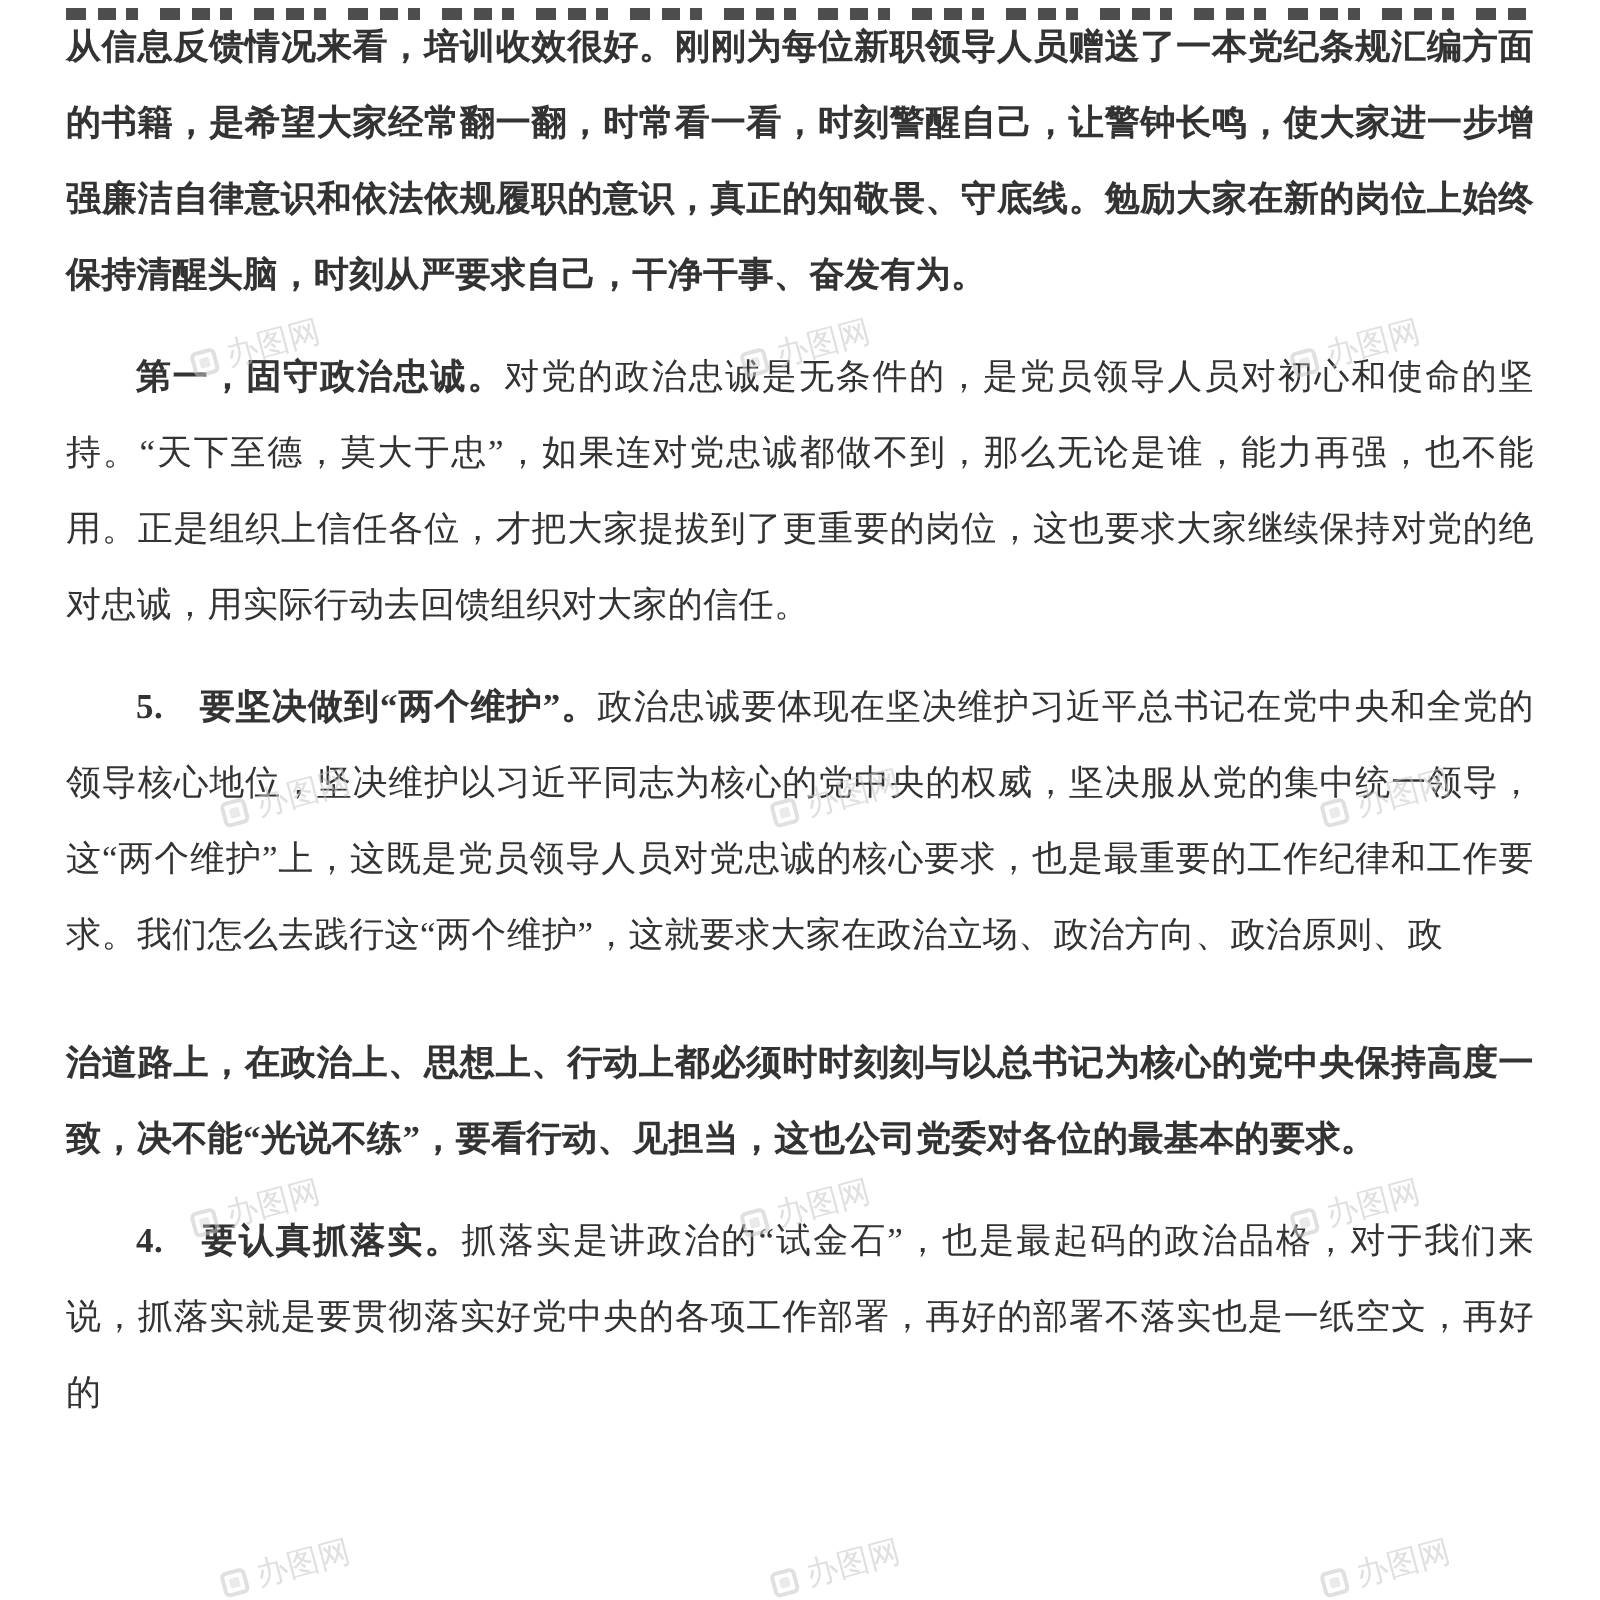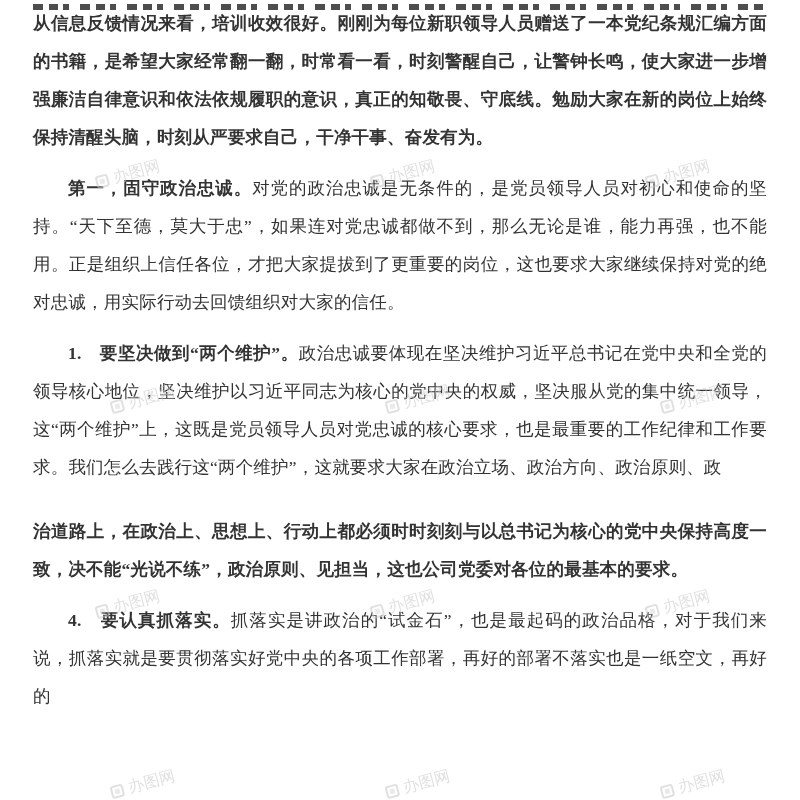--- a/index.html
+++ b/index.html
@@ -70,22 +70,22 @@
   }
 </style>
 </head>
 <body>
 
 <div class="page">
   <div class="clipped-line"></div>
   <div class="doc-body" style="color: rgb(51, 51, 51);">
       <p class="para continued"><span>从信息反馈情况来看，培训收效很好。刚刚为每位新职领导人员赠送了一本党纪条规汇编方面的书籍，是希望大家经常翻一翻，时常看一看，时刻警醒自己，让警钟长鸣，使大家进一步增强廉洁自律意识和依法依规履职的意识，真正的知敬畏、守底线。勉励大家在新的岗位上始终保持清醒头脑，时刻从严要求自己，干净干事、奋发有为。</span></p>
       <p class="para"><strong>第一，固守政治忠诚。</strong><span>对党的政治忠诚是无条件的，是党员领导人员对初心和使命的坚持。“天下至德，莫大于忠”，如果连对党忠诚都做不到，那么无论是谁，能力再强，也不能用。正是组织上信任各位，才把大家提拔到了更重要的岗位，这也要求大家继续保持对党的绝对忠诚，用实际行动去回馈组织对大家的信任。</span></p>
-      <p class="para"><strong>1.　要坚决做到“两个维护”。</strong><span>政治忠诚要体现在坚决维护习近平总书记在党中央和全党的领导核心地位，坚决维护以习近平同志为核心的党中央的权威，坚决服从党的集中统一领导，这“两个维护”上，这既是党员领导人员对党忠诚的核心要求，也是最重要的工作纪律和工作要求。我们怎么去践行这“两个维护”，这就要求大家在政治立场、政治方向、政治原则、政</span></p>
-      <p class="para continued page-break"><span>治道路上，在政治上、思想上、行动上都必须时时刻刻与以总书记为核心的党中央保持高度一致，决不能“光说不练”，政治原则、见担当，这也公司党委对各位的最基本的要求。</span></p>
+      <p class="para"><strong>5.　要坚决做到“两个维护”。</strong><span>政治忠诚要体现在坚决维护习近平总书记在党中央和全党的领导核心地位，坚决维护以习近平同志为核心的党中央的权威，坚决服从党的集中统一领导，这“两个维护”上，这既是党员领导人员对党忠诚的核心要求，也是最重要的工作纪律和工作要求。我们怎么去践行这“两个维护”，这就要求大家在政治立场、政治方向、政治原则、政</span></p>
+      <p class="para continued page-break"><span>治道路上，在政治上、思想上、行动上都必须时时刻刻与以总书记为核心的党中央保持高度一致，决不能“光说不练”，要看行动、见担当，这也公司党委对各位的最基本的要求。</span></p>
       <p class="para"><strong>4.　要认真抓落实。</strong><span>抓落实是讲政治的“试金石”，也是最起码的政治品格，对于我们来说，抓落实就是要贯彻落实好党中央的各项工作部署，再好的部署不落实也是一纸空文，再好的</span></p>
     </div>
   <div class="wm-layer">
       <div class="wm" style="left: 95px; top: 160px; color: rgb(200, 200, 200);">
         <span class="wm-icon"></span>
         <span>办图网</span>
       </div>
       <div class="wm" style="left: 370px; top: 160px; color: rgb(200, 200, 200);">
         <span class="wm-icon"></span>
         <span>办图网</span>

